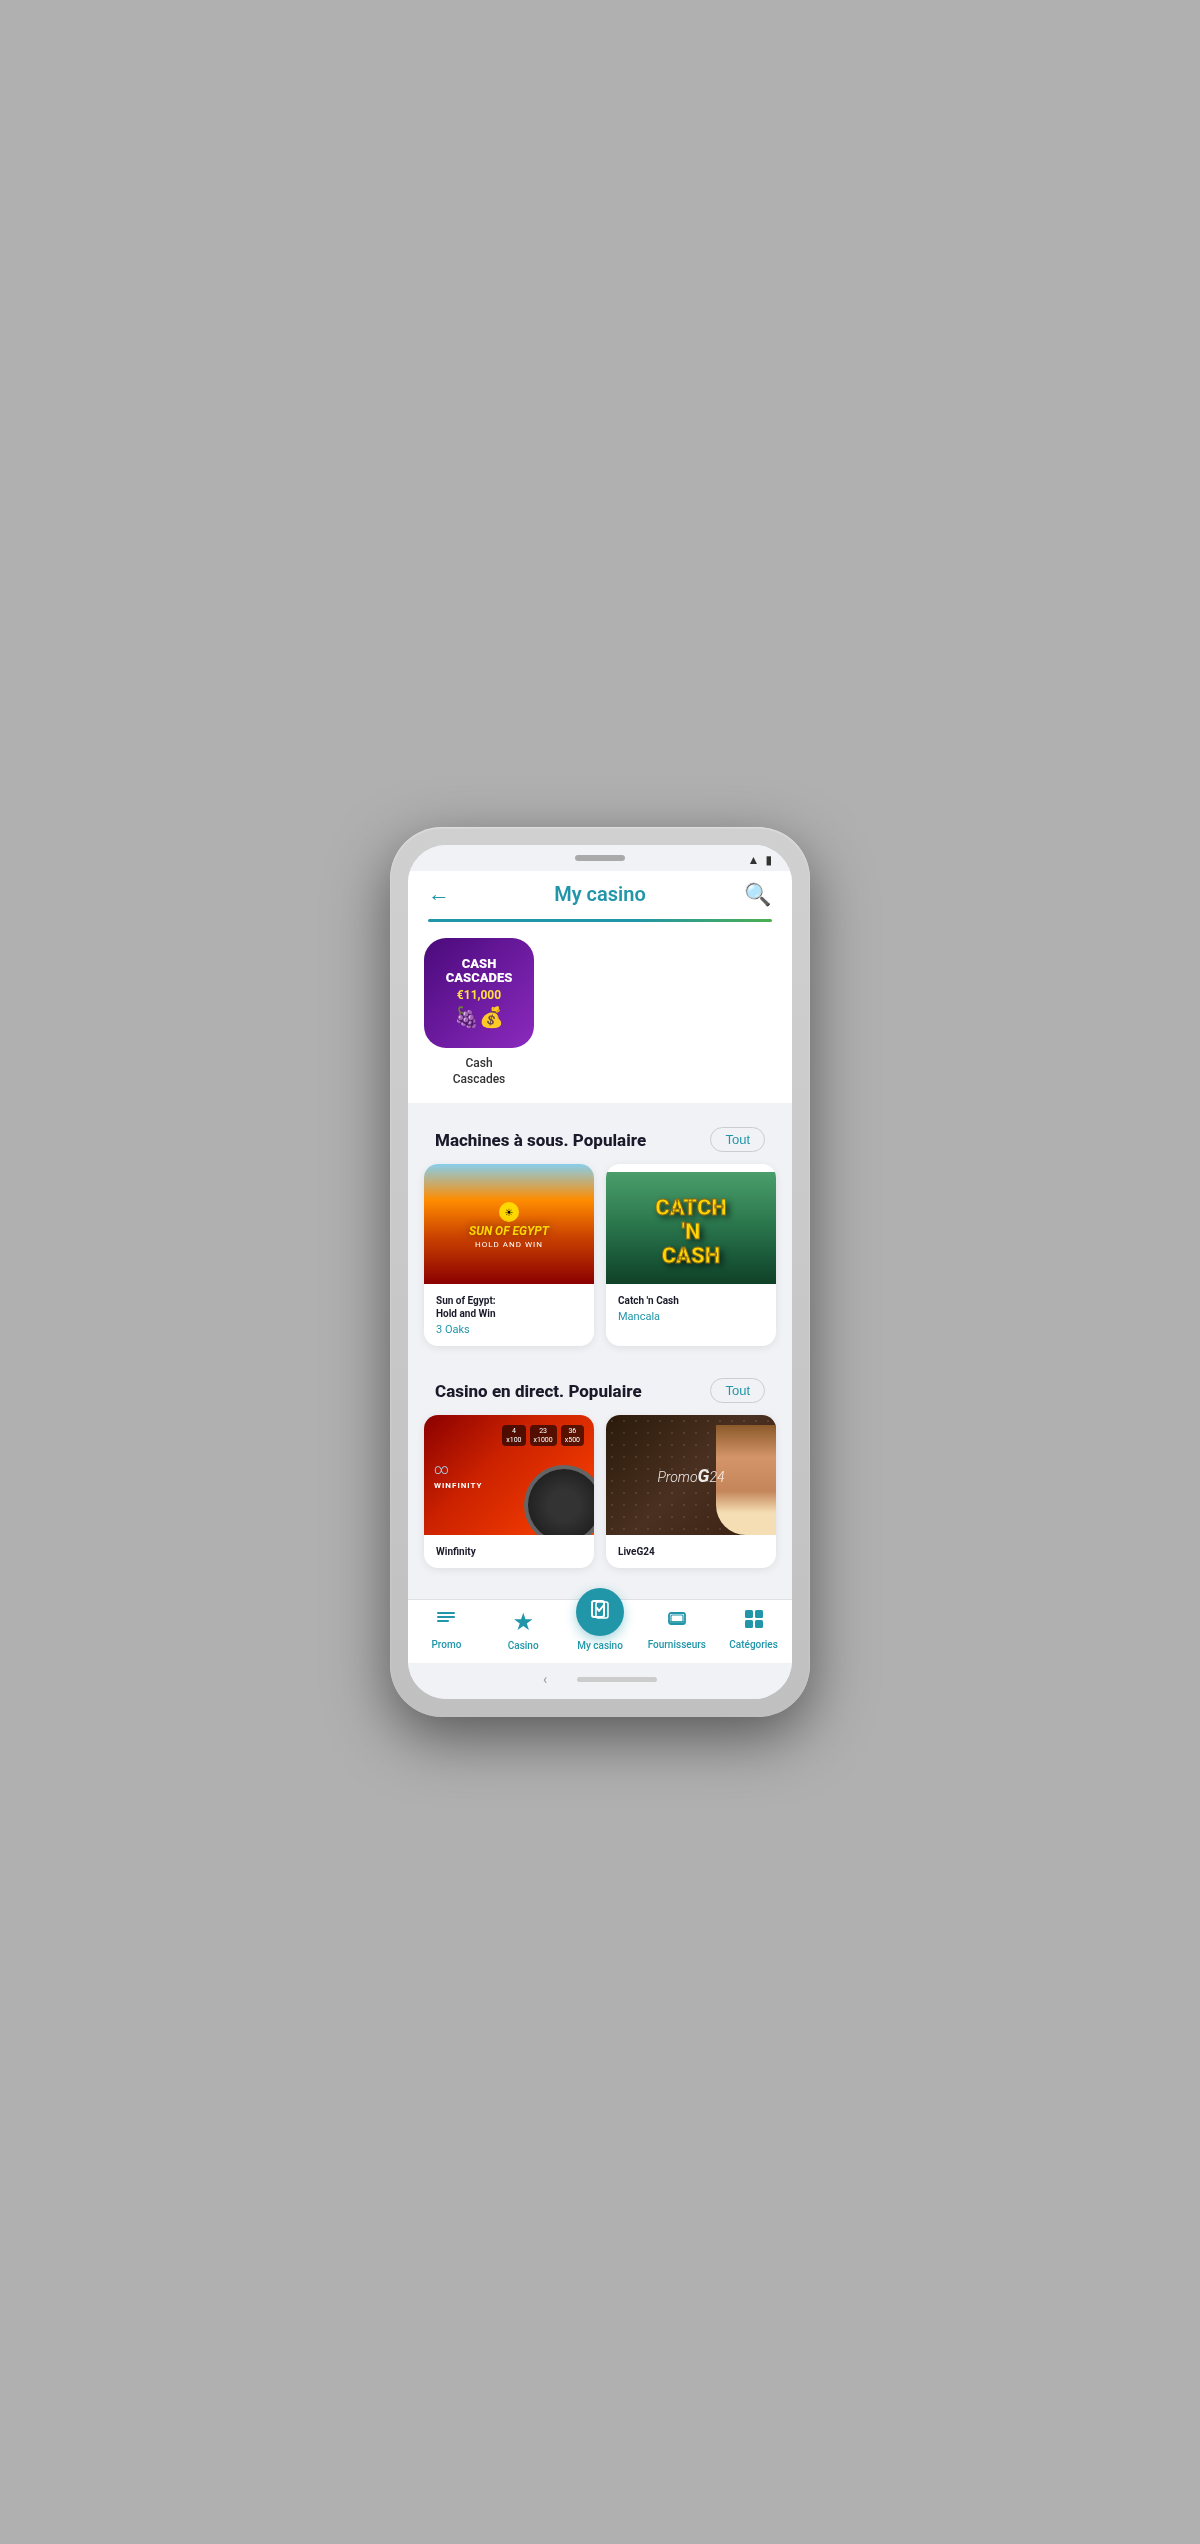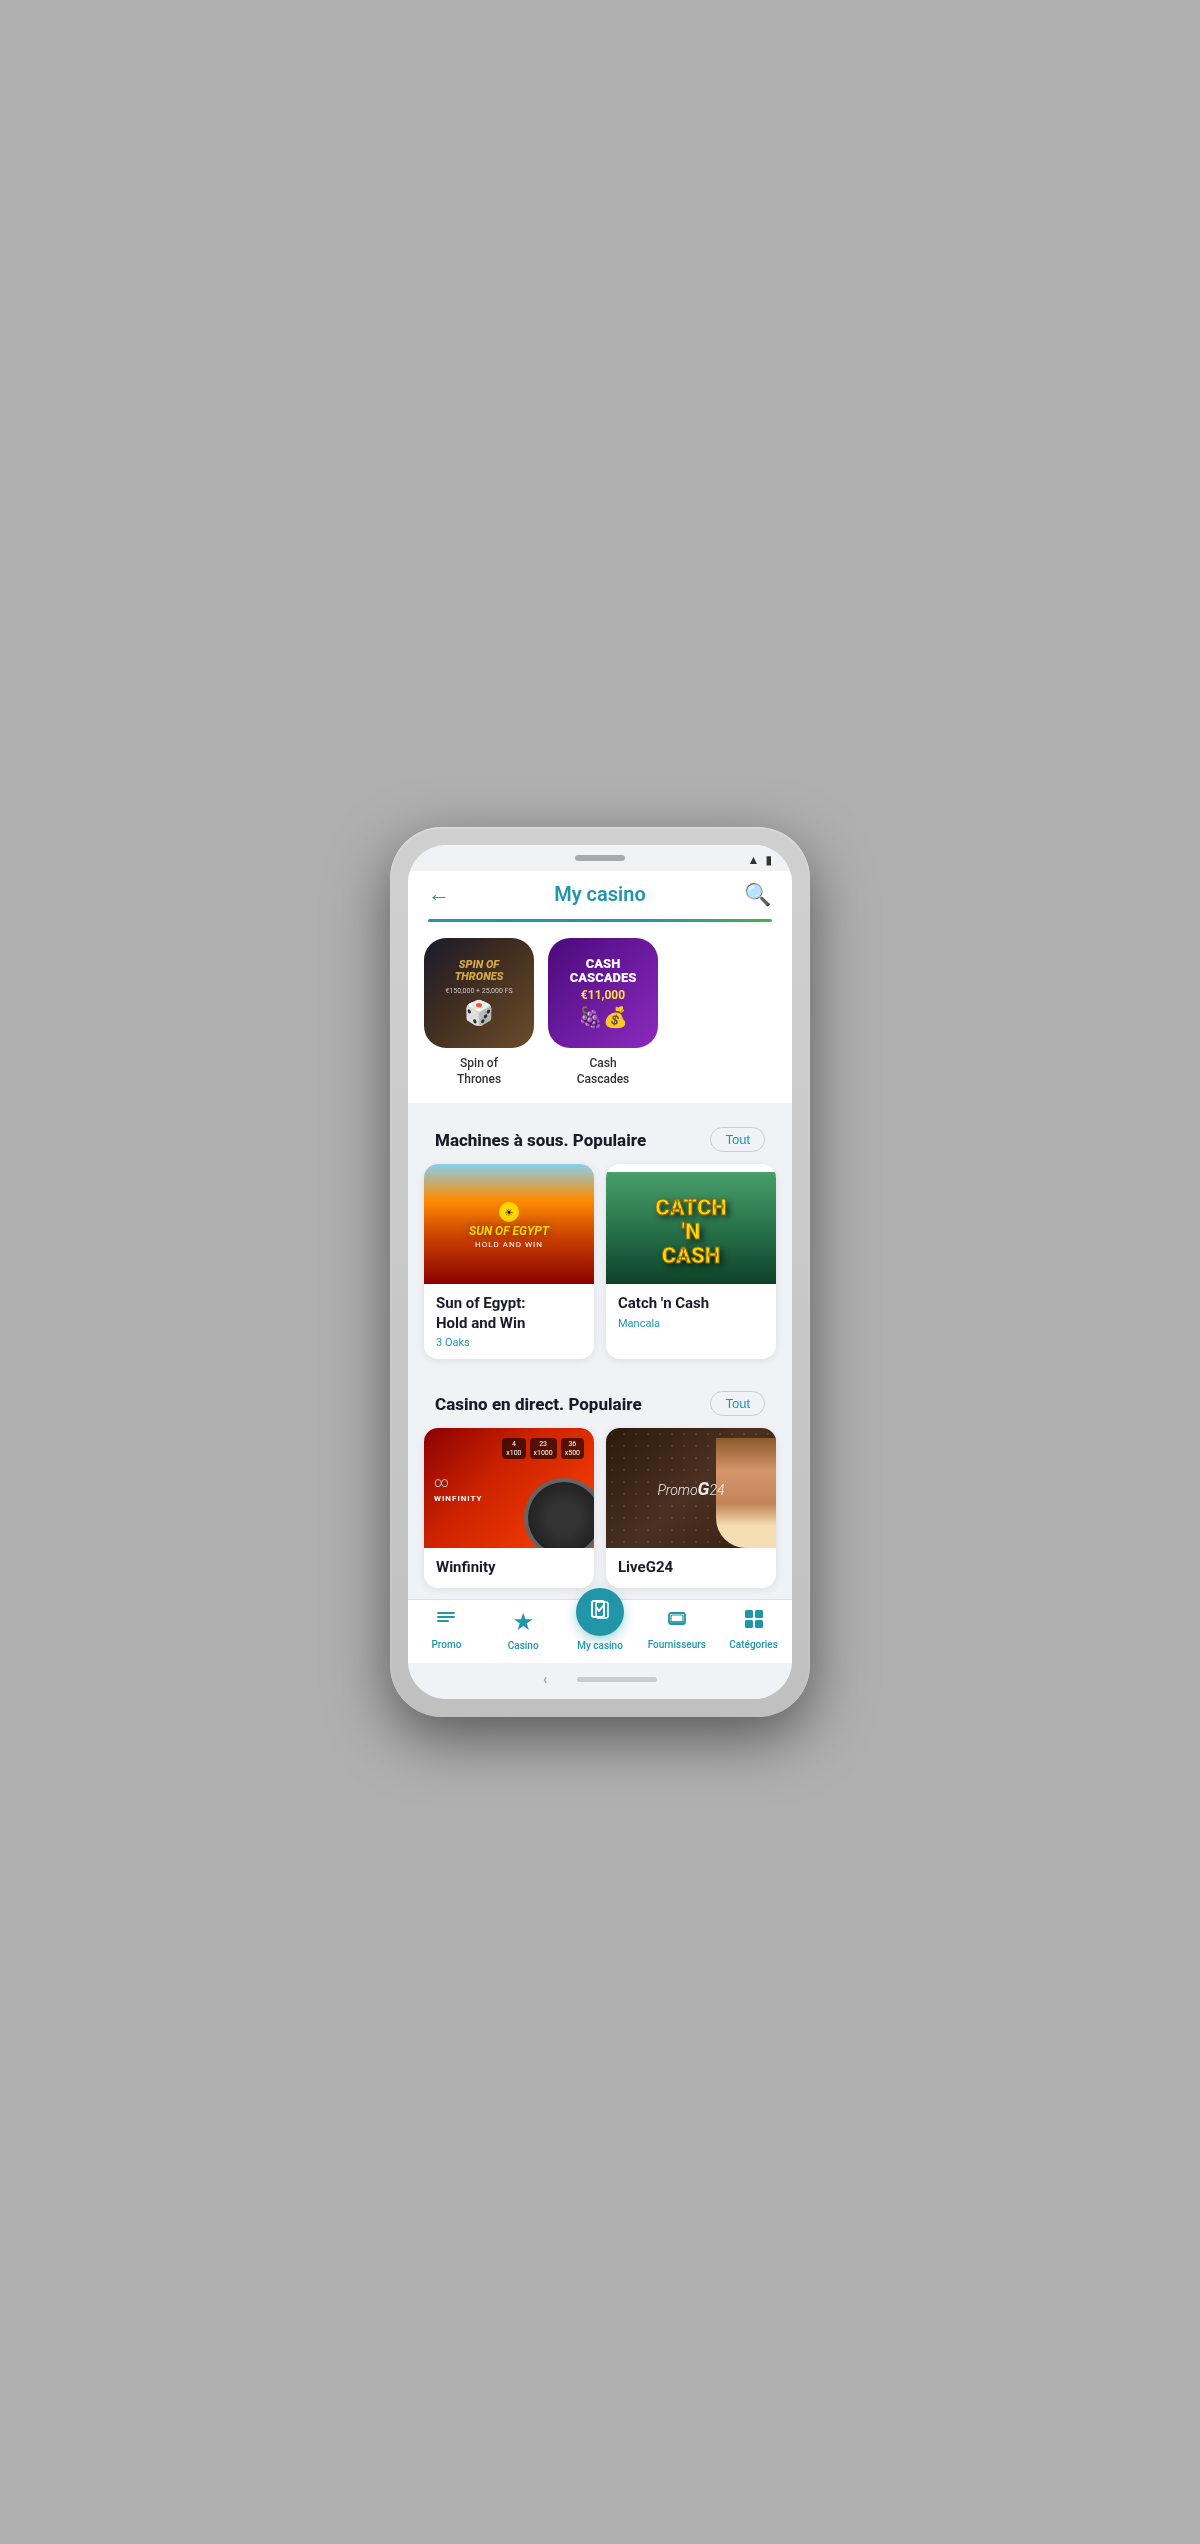--- a/index.html
+++ b/index.html
@@ -349,21 +349,21 @@
       line-height: 1.1;
       text-shadow: 3px 3px 6px rgba(0,0,0,0.7);
       -webkit-text-stroke: 1px #8b6914;
     }
 
     .game-card-info {
       padding: 10px 12px;
     }
 
     .game-card-title {
-      font-size: 15px;
+      font-size: 10px;
       font-weight: 700;
       color: #1a1a2a;
       line-height: 1.3;
     }
 
     .game-card-provider {
       font-size: 11px;
       color: #2196a8;
       margin-top: 3px;
     }
@@ -562,30 +562,20 @@
         <span class="search-btn">🔍</span>
       </div>
       <div class="header-underline"></div>
     </div>
 
     <div class="content">
 
       <div class="featured-section">
         <div class="featured-scroll">
 
-          <div class="featured-item">
-            <div class="featured-img">
-              <div class="game-sot">
-                <div class="game-sot-title">SPIN OF<br>THRONES</div>
-                <div class="game-sot-subtitle">€150,000 + 25,000 FS</div>
-                <div class="game-sot-dice">🎲</div>
-              </div>
-            </div>
-            <span class="featured-name">Spin of<br>Thrones</span>
-          </div>
 
 
           <div class="featured-item">
             <div class="featured-img">
               <div class="game-cc">
                 <div class="game-cc-title">CASH<br>CASCADES</div>
                 <div class="game-cc-amount">€11,000</div>
                 <div class="game-cc-coins">🍇💰</div>
               </div>
             </div>

